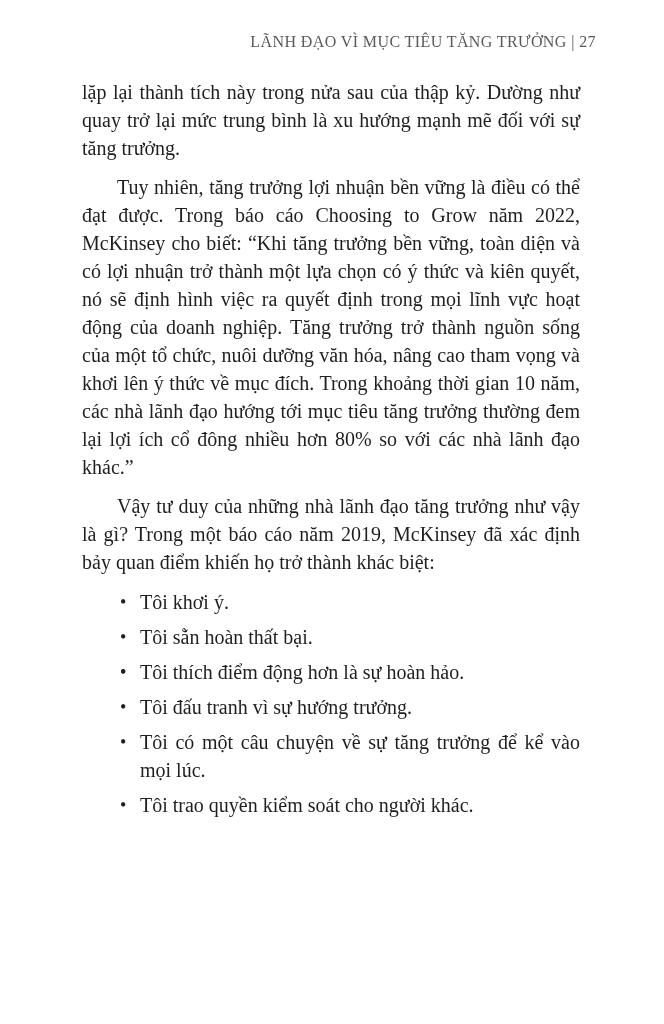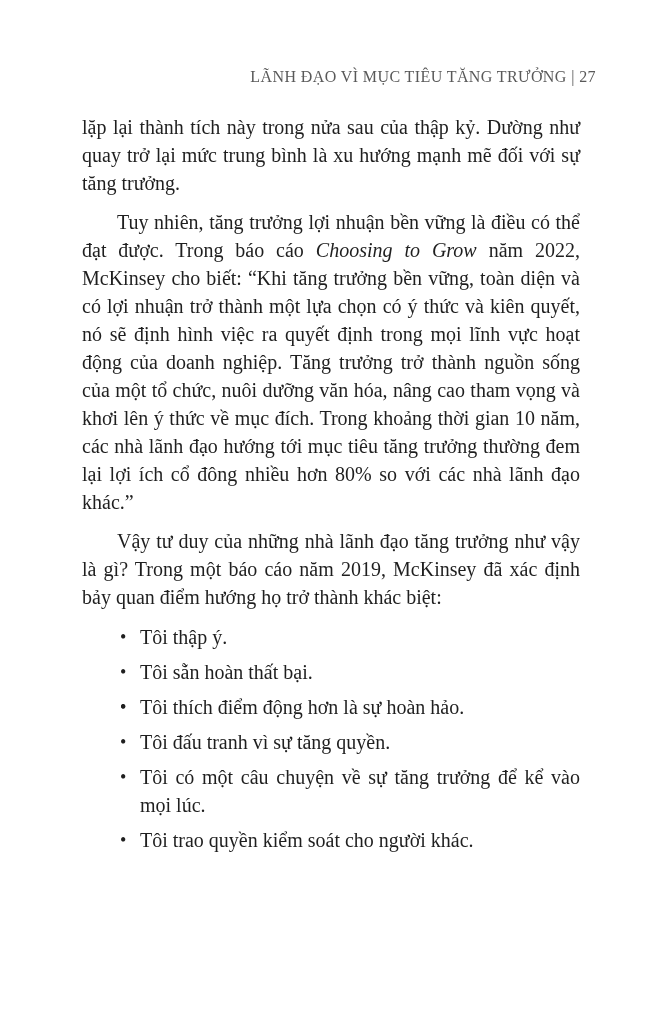--- a/index.html
+++ b/index.html
@@ -6,21 +6,21 @@
     margin: 0;
     padding: 0;
     background: #ffffff;
   }
   .page {
     position: relative;
     width: 664px;
     height: 1024px;
     background: #ffffff;
     box-sizing: border-box;
-    padding: 67px 84px 0 82px;
+    padding: 32px 84px 0 82px;
     font-family: "Liberation Serif", "DejaVu Serif", serif;
     color: #1f1f1f;
     overflow: hidden;
   }
   .running-header {
     font-size: 16px;
     line-height: 20px;
     letter-spacing: 0.4px;
     color: #595959;
     text-align: right;
@@ -32,21 +32,20 @@
     line-height: 28px;
     text-align: justify;
   }
   .body-text p {
     margin: 0 0 11px 0;
   }
   .body-text p.indent {
     text-indent: 35px;
   }
   .body-text .italic {
-    font-style: italic;
   }
   ul.mindset-list {
     list-style: none;
     margin: 12px 0 12px 0;
     padding: 0;
   }
   ul.mindset-list li {
     position: relative;
     padding-left: 58px;
     margin: 0 0 7px 0;
@@ -66,41 +65,41 @@
 <div class="page">
 
   <div class="running-header">LÃNH ĐẠO VÌ MỤC TIÊU TĂNG TRƯỞNG | 27</div>
 
   <div class="body-text">
 
     <p>lặp lại thành tích này trong nửa sau của thập kỷ. Dường như quay trở lại mức trung bình là xu hướng mạnh mẽ đối với sự tăng trưởng.</p>
 
     <p class="indent"><span>Tuy nhiên, tăng trưởng lợi nhuận bền vững là điều có thể đạt được. Trong báo cáo </span><span class="italic">Choosing to Grow</span><span> năm 2022, McKinsey cho biết: “Khi tăng trưởng bền vững, toàn diện và có lợi nhuận trở thành một lựa chọn có ý thức và kiên quyết, nó sẽ định hình việc ra quyết định trong mọi lĩnh vực hoạt động của doanh nghiệp. Tăng trưởng trở thành nguồn sống của một tổ chức, nuôi dưỡng văn hóa, nâng cao tham vọng và khơi lên ý thức về mục đích. Trong khoảng thời gian 10 năm, các nhà lãnh đạo hướng tới mục tiêu tăng trưởng thường đem lại lợi ích cổ đông nhiều hơn 80% so với các nhà lãnh đạo khác.”</span></p>
 
-    <p class="indent">Vậy tư duy của những nhà lãnh đạo tăng trưởng như vậy là gì? Trong một báo cáo năm 2019, McKinsey đã xác định bảy quan điểm hướng họ trở thành khác biệt:</p>
+    <p class="indent">Vậy tư duy của những nhà lãnh đạo tăng trưởng như vậy là gì? Trong một báo cáo năm 2019, McKinsey đã xác định bảy quan điểm khiến họ trở thành khác biệt:</p>
 
     <ul class="mindset-list">
       <li>
         <span class="bullet">•</span>
-        <span>Tôi thập ý.</span>
+        <span>Tôi khơi ý.</span>
       </li>
       <li>
         <span class="bullet">•</span>
         <span>Tôi sẵn hoàn thất bại.</span>
       </li>
       <li>
         <span class="bullet">•</span>
       </li>
       <li>
         <span class="bullet">•</span>
         <span>Tôi thích điểm động hơn là sự hoàn hảo.</span>
       </li>
       <li>
         <span class="bullet">•</span>
-        <span>Tôi đấu tranh vì sự tăng quyền.</span>
+        <span>Tôi đấu tranh vì sự hướng trưởng.</span>
       </li>
       <li>
         <span class="bullet">•</span>
         <span>Tôi có một câu chuyện về sự tăng trưởng để kể vào mọi lúc.</span>
       </li>
       <li>
         <span class="bullet">•</span>
         <span>Tôi trao quyền kiểm soát cho người khác.</span>
       </li>
     </ul>

